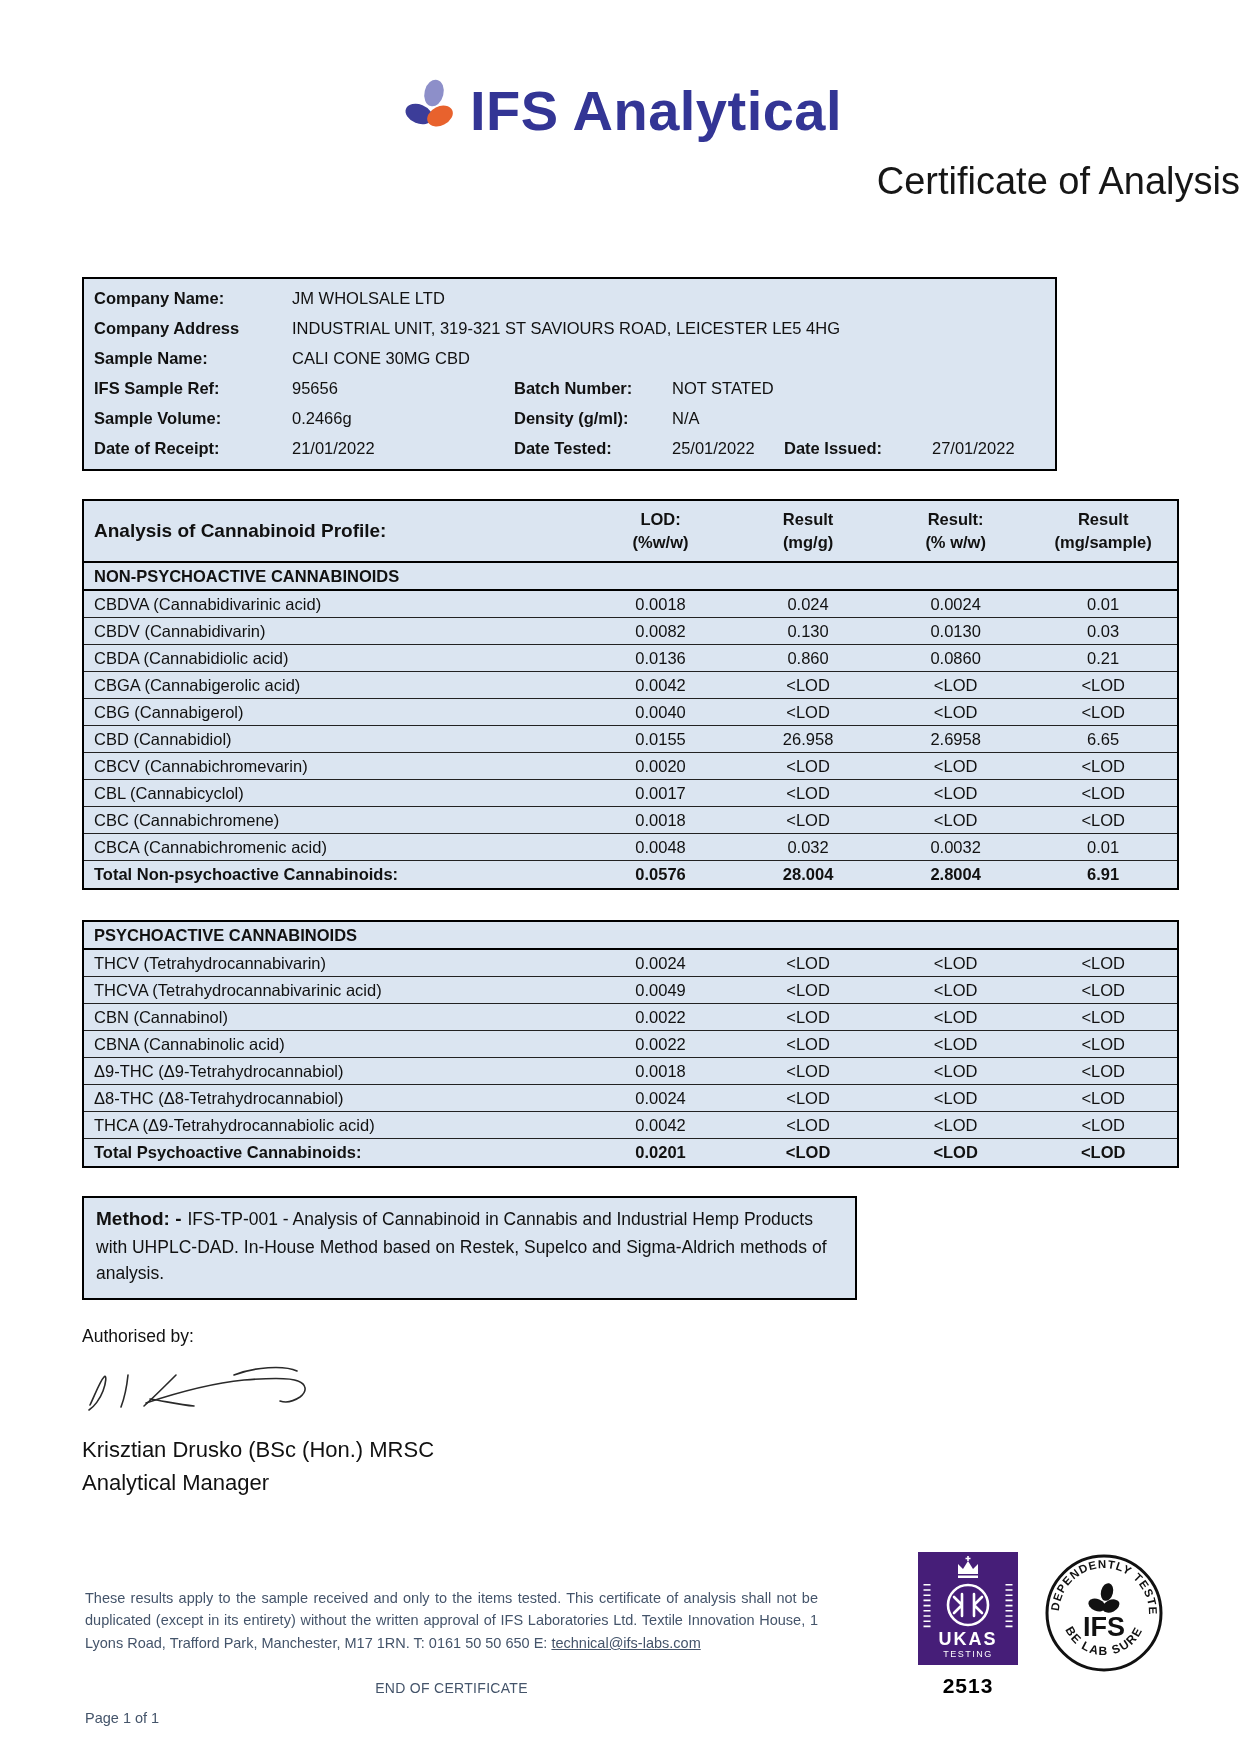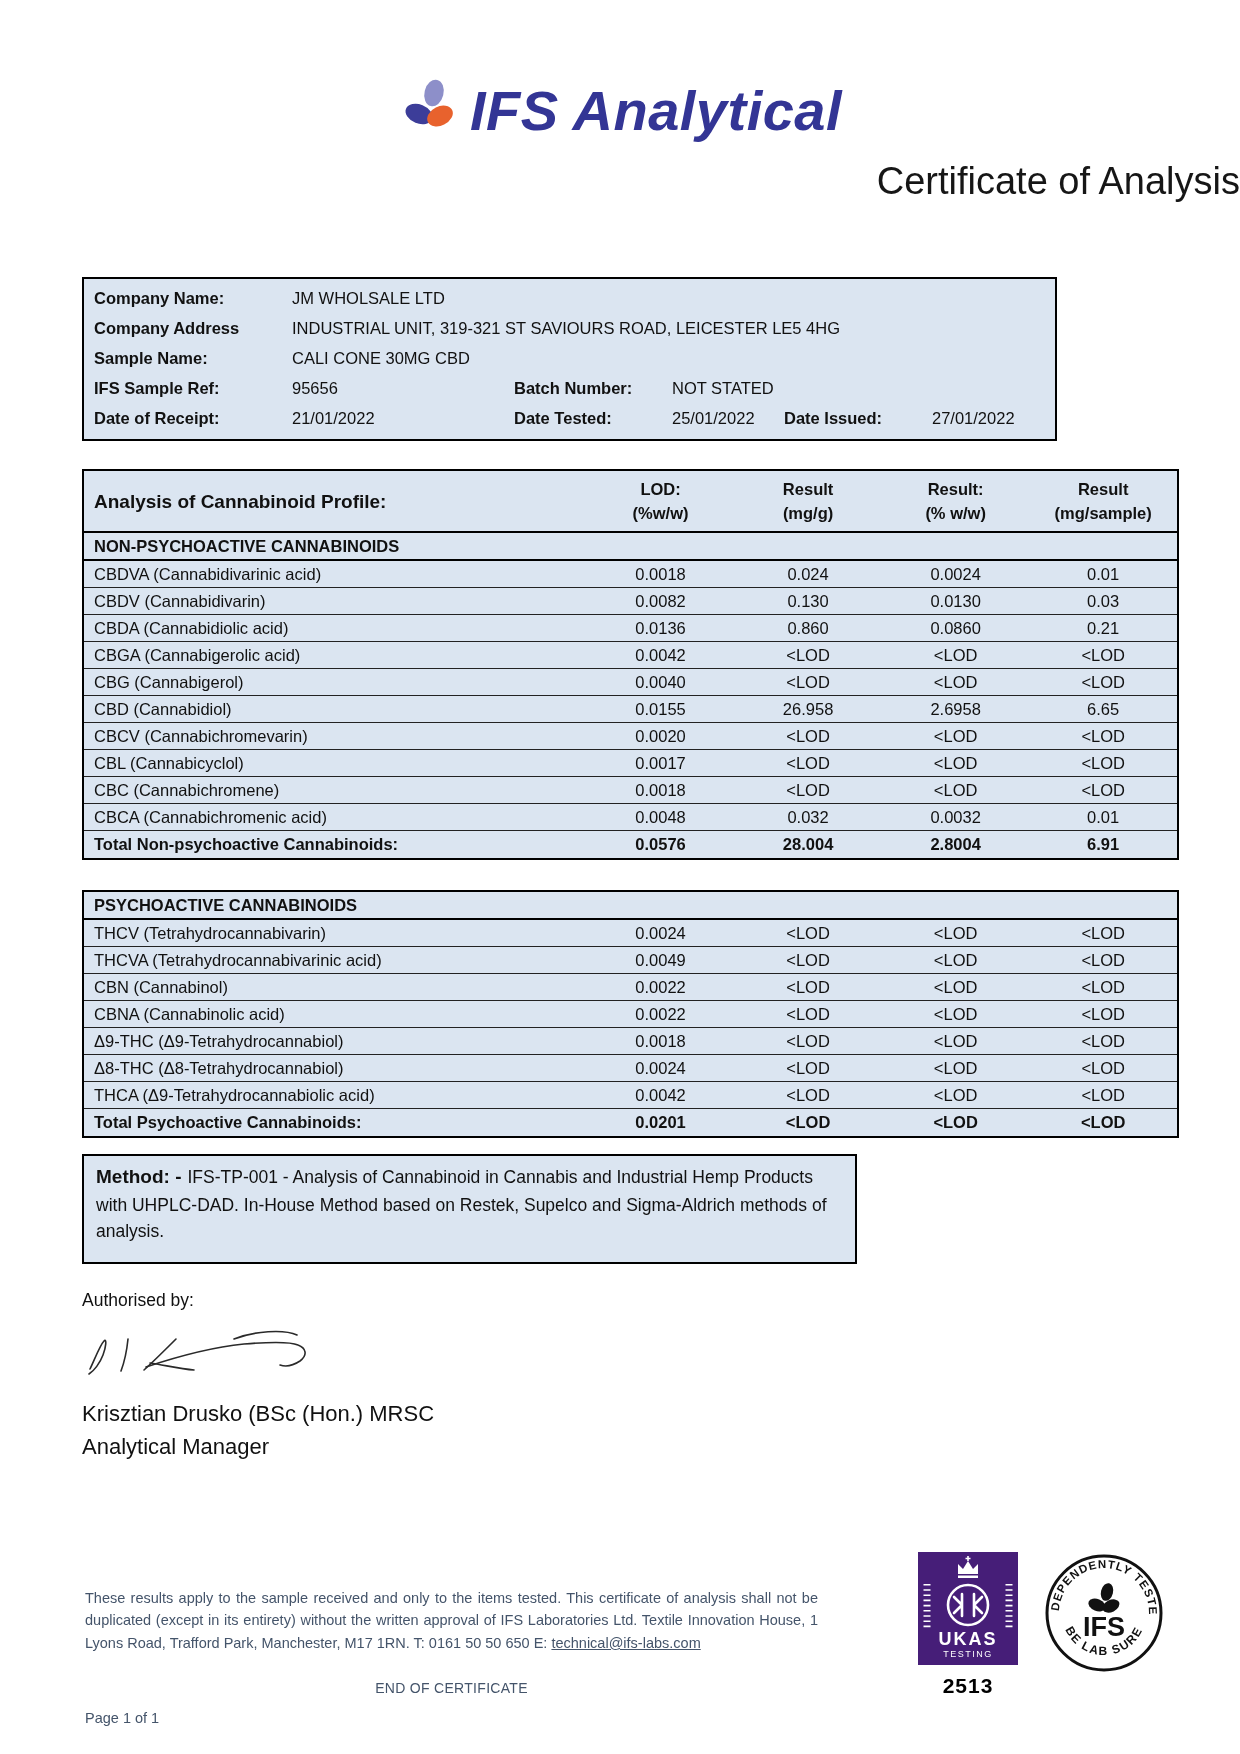--- a/index.html
+++ b/index.html
@@ -1,21 +1,21 @@
 <!DOCTYPE html>
 <html><head>
 <meta charset="utf-8">
 <style>
   * { margin:0; padding:0; box-sizing:border-box; }
   html,body { background:#ffffff; }
   body { font-family:"Liberation Sans", sans-serif; color:#111; }
   .page { position:relative; width:1240px; height:1754px; margin:0 auto; background:#fff; overflow:hidden; }
 
   
-  .brand-row { display:flex; justify-content:center; align-items:center; gap:8px; padding-top:76px;font-style:italic; }
+  .brand-row { display:flex; justify-content:center; align-items:center; gap:8px; padding-top:76px; }
   .brand-text { font-size:56px; font-weight:bold; color:#333595; letter-spacing:0.5px; }
   .doc-title { text-align:right; font-size:38px; color:#161616; margin-top:16px; font-weight:normal; }
 
   
   .content { margin:0 82px; }
   .itable { margin-top:74px; border:2.5px solid #000; background:#dbe5f1; padding:5px 0; width:975px; }
   .irow { display:grid; grid-template-columns:198px 222px 158px 112px 148px 1fr; padding:3px 10px; font-size:16.5px; line-height:1.45; }
   .ilabel { font-weight:bold; }
   .gc2 { grid-column:2; } .gc2f { grid-column:2 / -1; } .gc3 { grid-column:3; }
   .gc4 { grid-column:4; } .gc4f { grid-column:4 / -1; } .gc5 { grid-column:5; } .gc6 { grid-column:6; }
@@ -28,21 +28,21 @@
   .atitle { padding-left:10px; font-size:19px; font-weight:bold; align-self:center; }
   .hcell { text-align:center; font-weight:bold; font-size:16.5px; line-height:1.45; }
   .asection { font-weight:bold; font-size:16.5px; padding:4px 10px 3px 10px; border-bottom:2px solid #000; }
   .trow { display:grid; grid-template-columns:46% 13.5% 13.5% 13.5% 13.5%; height:27px; align-items:center; border-bottom:1px solid #222; font-size:16.5px; }
   .trow:last-child { border-bottom:none; }
   .cname { padding-left:10px; white-space:nowrap; }
   .cval { text-align:center; }
   .trow.total { font-weight:bold; }
 
   
-  .method { margin-top:16px; border:2.5px solid #000; background:#dbe5f1; width:775px; padding:7px 12px 18px 12px; font-size:17.5px; line-height:1.5; }
+  .method { margin-top:28px; border:2.5px solid #000; background:#dbe5f1; width:775px; padding:7px 12px 12px 12px; font-size:17.5px; line-height:1.5; }
   .method .mlabel { font-weight:bold; font-size:19px; margin-right:6px; }
 
   
   .auth-heading { margin-top:26px; font-size:17.5px; }
   .signature { margin-top:6px; margin-left:2px; }
   .auth-name { margin-top:14px; font-size:22px; line-height:1.5; }
 
   
   .footer { position:absolute; left:85px; right:75px; top:1552px; display:flex; align-items:flex-start; }
   .f-left { width:737px;margin-top:35px; }
@@ -84,20 +84,26 @@
       </div>
       <div class="irow">
         <span class="ilabel">Sample Name:</span>
         <span class="gc2f">CALI CONE 30MG CBD</span>
       </div>
       <div class="irow">
         <span class="ilabel">IFS Sample Ref:</span>
         <span class="gc2">95656</span>
         <span class="ilabel gc3">Batch Number:</span>
         <span class="gc4f">NOT STATED</span>
+      </div>
+      <div class="irow">
+        <span class="ilabel">Sample Volume:</span>
+        <span class="gc2">0.2466g</span>
+        <span class="ilabel gc3">Density (g/ml):</span>
+        <span class="gc4f">N/A</span>
       </div>
       <div class="irow">
         <span class="ilabel">Date of Receipt:</span>
         <span class="gc2">21/01/2022</span>
         <span class="ilabel gc3">Date Tested:</span>
         <span class="gc4">25/01/2022</span>
         <span class="ilabel gc5">Date Issued:</span>
         <span class="gc6">27/01/2022</span>
       </div>
     </div>

